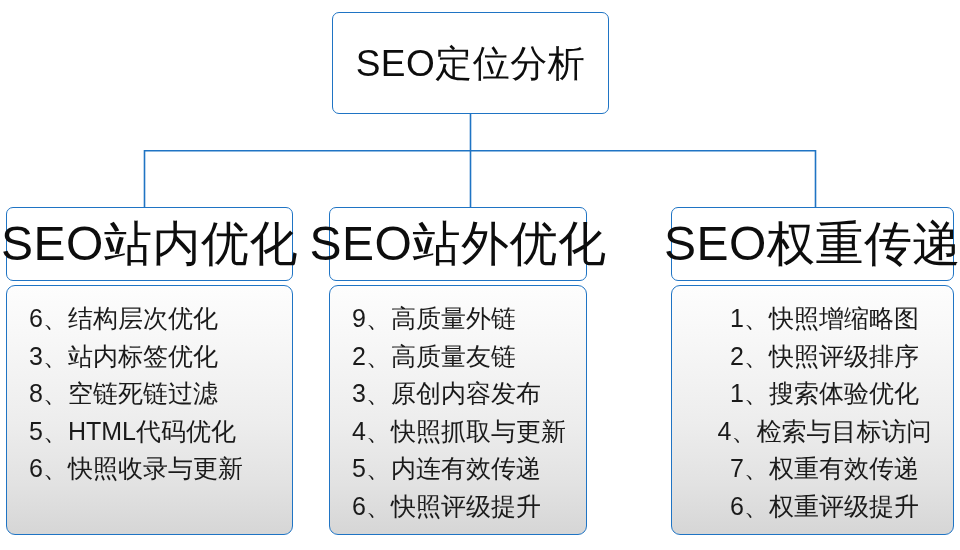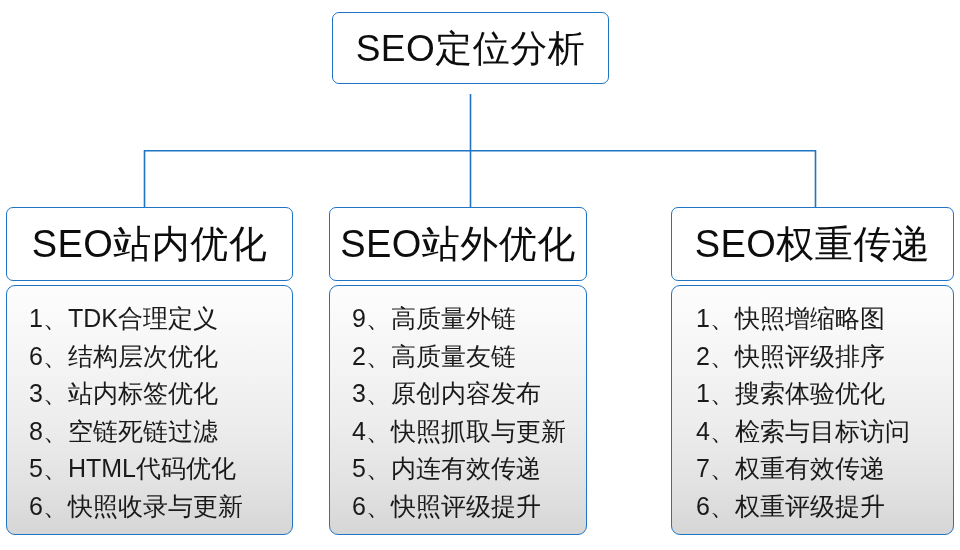--- a/index.html
+++ b/index.html
@@ -30,21 +30,21 @@
     height: 550px;
     pointer-events: none;
   }
 
   
   .root-node {
     position: absolute;
     left: 332px;
     top: 12px;
     width: 277px;
-    height: 72px;
+    height: 102px;
     box-sizing: border-box;
     border: 1.4px solid #1f74c4;
     border-radius: 7px;
     background: #ffffff;
     display: flex;
     align-items: center;
     justify-content: center;
   }
   .root-node .node-text {
     font-size: 37px;
@@ -54,35 +54,35 @@
     white-space: nowrap;
   }
 
   
   .column {
     position: absolute;
     top: 207px;
   }
   .column.col-0 { left: 6px;   width: 287px; }
   .column.col-1 { left: 329px; width: 258px; }
-  .column.col-2 { left: 671px; width: 283px; }
+  .column.col-2 { left: 671px; width: 283px; text-align: center; }
 
   .col-header {
     box-sizing: border-box;
     width: 100%;
     height: 74px;
     border: 1.4px solid #1f74c4;
     border-radius: 7px;
     background: #ffffff;
     display: flex;
     align-items: center;
     justify-content: center;
   }
   .col-header .header-text {
-    font-size: 38px;
+    font-size: 48px;
     color: #0d0d0d;
     line-height: 1;
     white-space: nowrap;
     letter-spacing: 0.5px;
   }
 
   .col-body {
     box-sizing: border-box;
     width: 100%;
     height: 250px;
@@ -126,21 +126,20 @@
   <div class="root-node">
     <span class="node-text">SEO定位分析</span>
   </div>
 
   <div class="column col-0">
     <div class="col-header">
       <span class="header-text">SEO站内优化</span>
     </div>
     <div class="col-body">
       <ul class="col-list">
-        <li>1、TDK合理定义</li>
         <li>6、结构层次优化</li>
         <li>3、站内标签优化</li>
         <li>8、空链死链过滤</li>
         <li>5、HTML代码优化</li>
         <li>6、快照收录与更新</li>
       </ul>
     </div>
   </div>
 
   <div class="column col-1">

